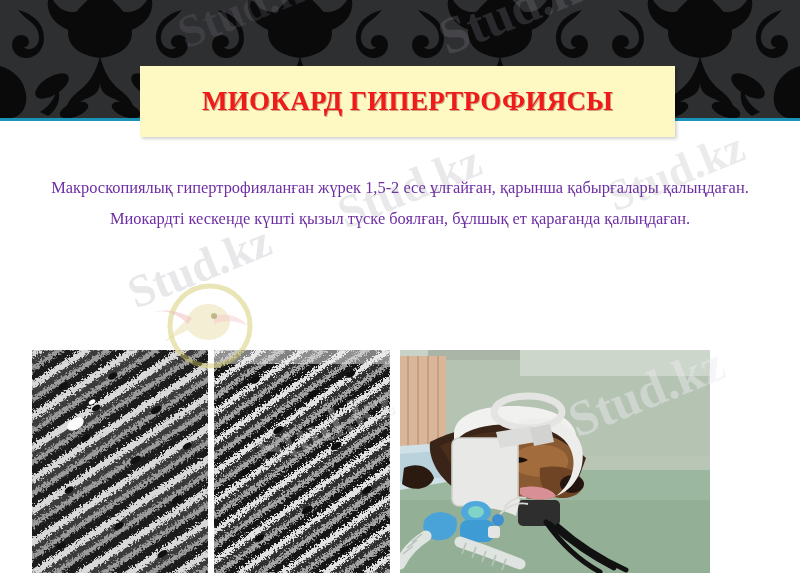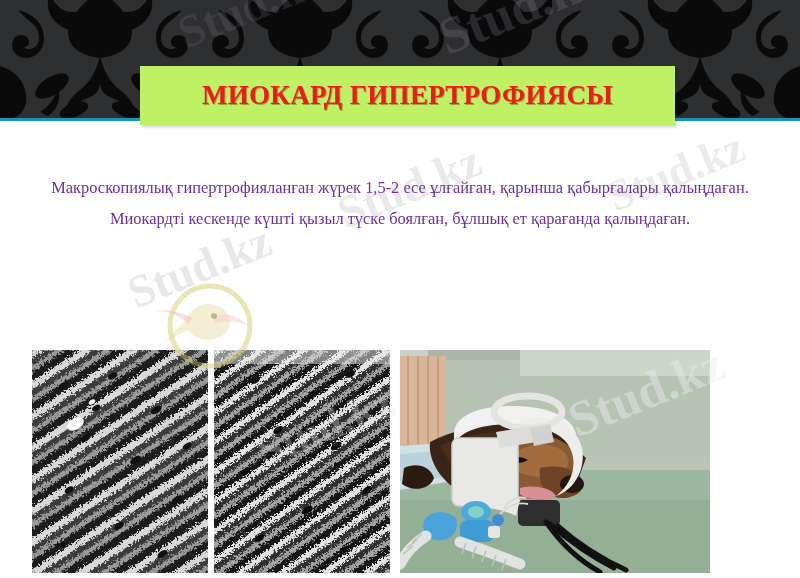--- a/index.html
+++ b/index.html
@@ -25,22 +25,22 @@
     overflow:hidden;
   }
   .damask-svg{position:absolute;left:0;top:0;width:800px;height:118px;display:block;}
   .band-rule{
     position:absolute;left:0;top:118px;width:800px;height:3px;
     background:#1a93b8;
   }
 
   
   .title-plate{
-    position:absolute;left:140px;top:66px;width:535px;height:59px;
-    background:#bef264;
+    position:absolute;left:140px;top:66px;width:535px;height:71px;
+    background:#fef9c3;
     display:flex;align-items:center;justify-content:center;
     box-shadow:2px 2px 3px rgba(0,0,0,.18);
     z-index:6;
   }
   .title-text{
     color:#ef1b1b;
     font-family:"Liberation Serif", serif;
     font-weight:bold;
     font-size:27px;
     letter-spacing:.3px;

